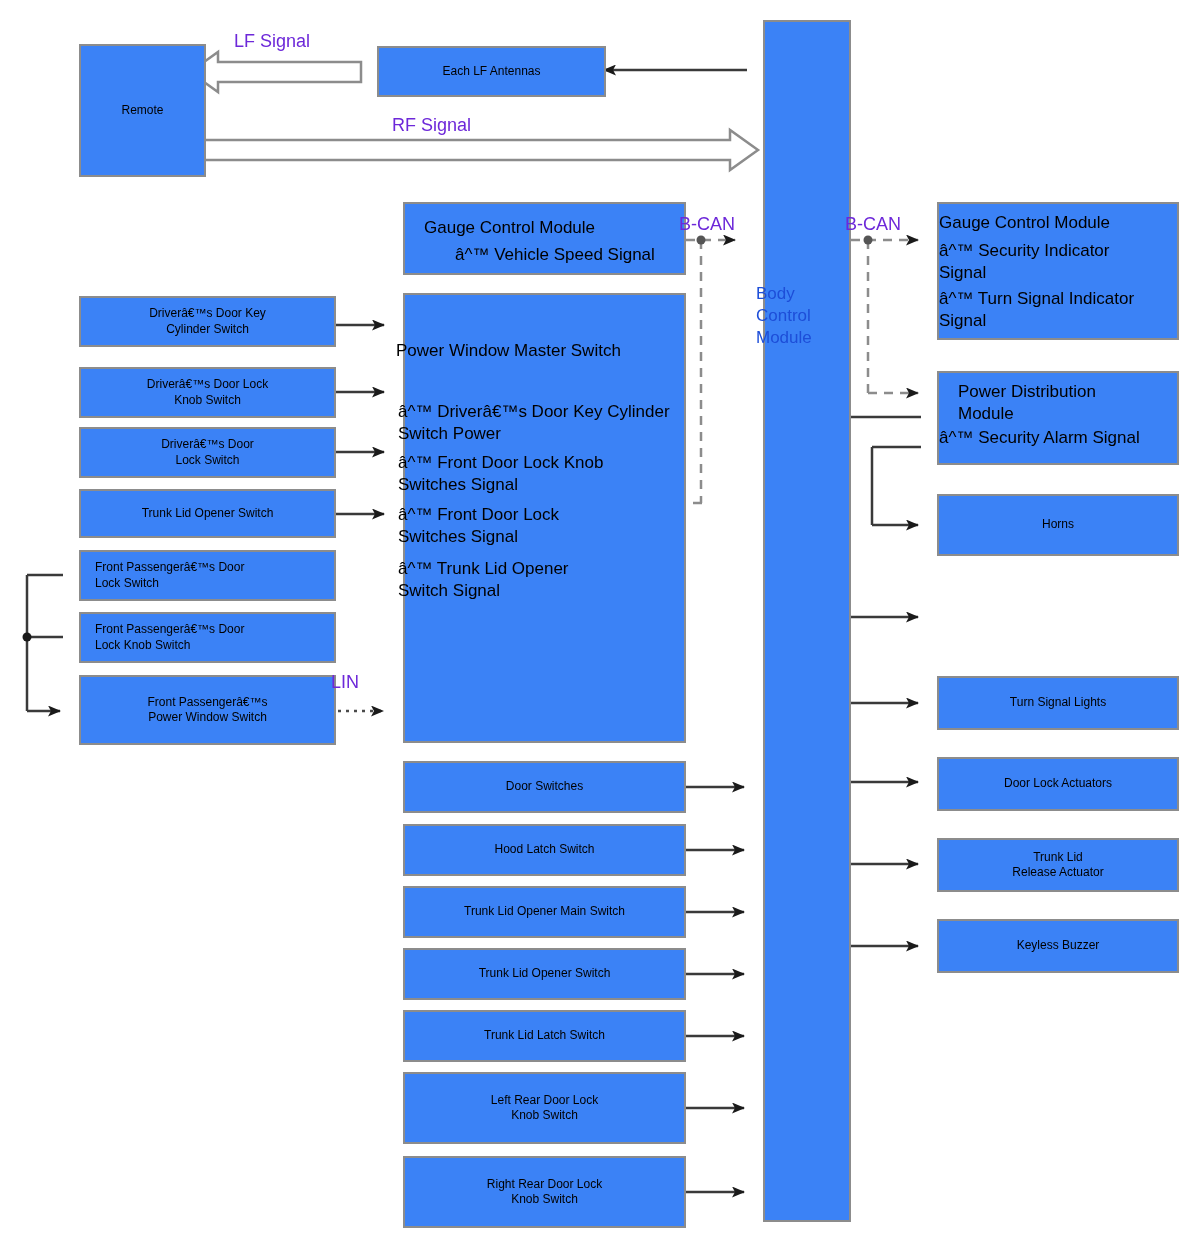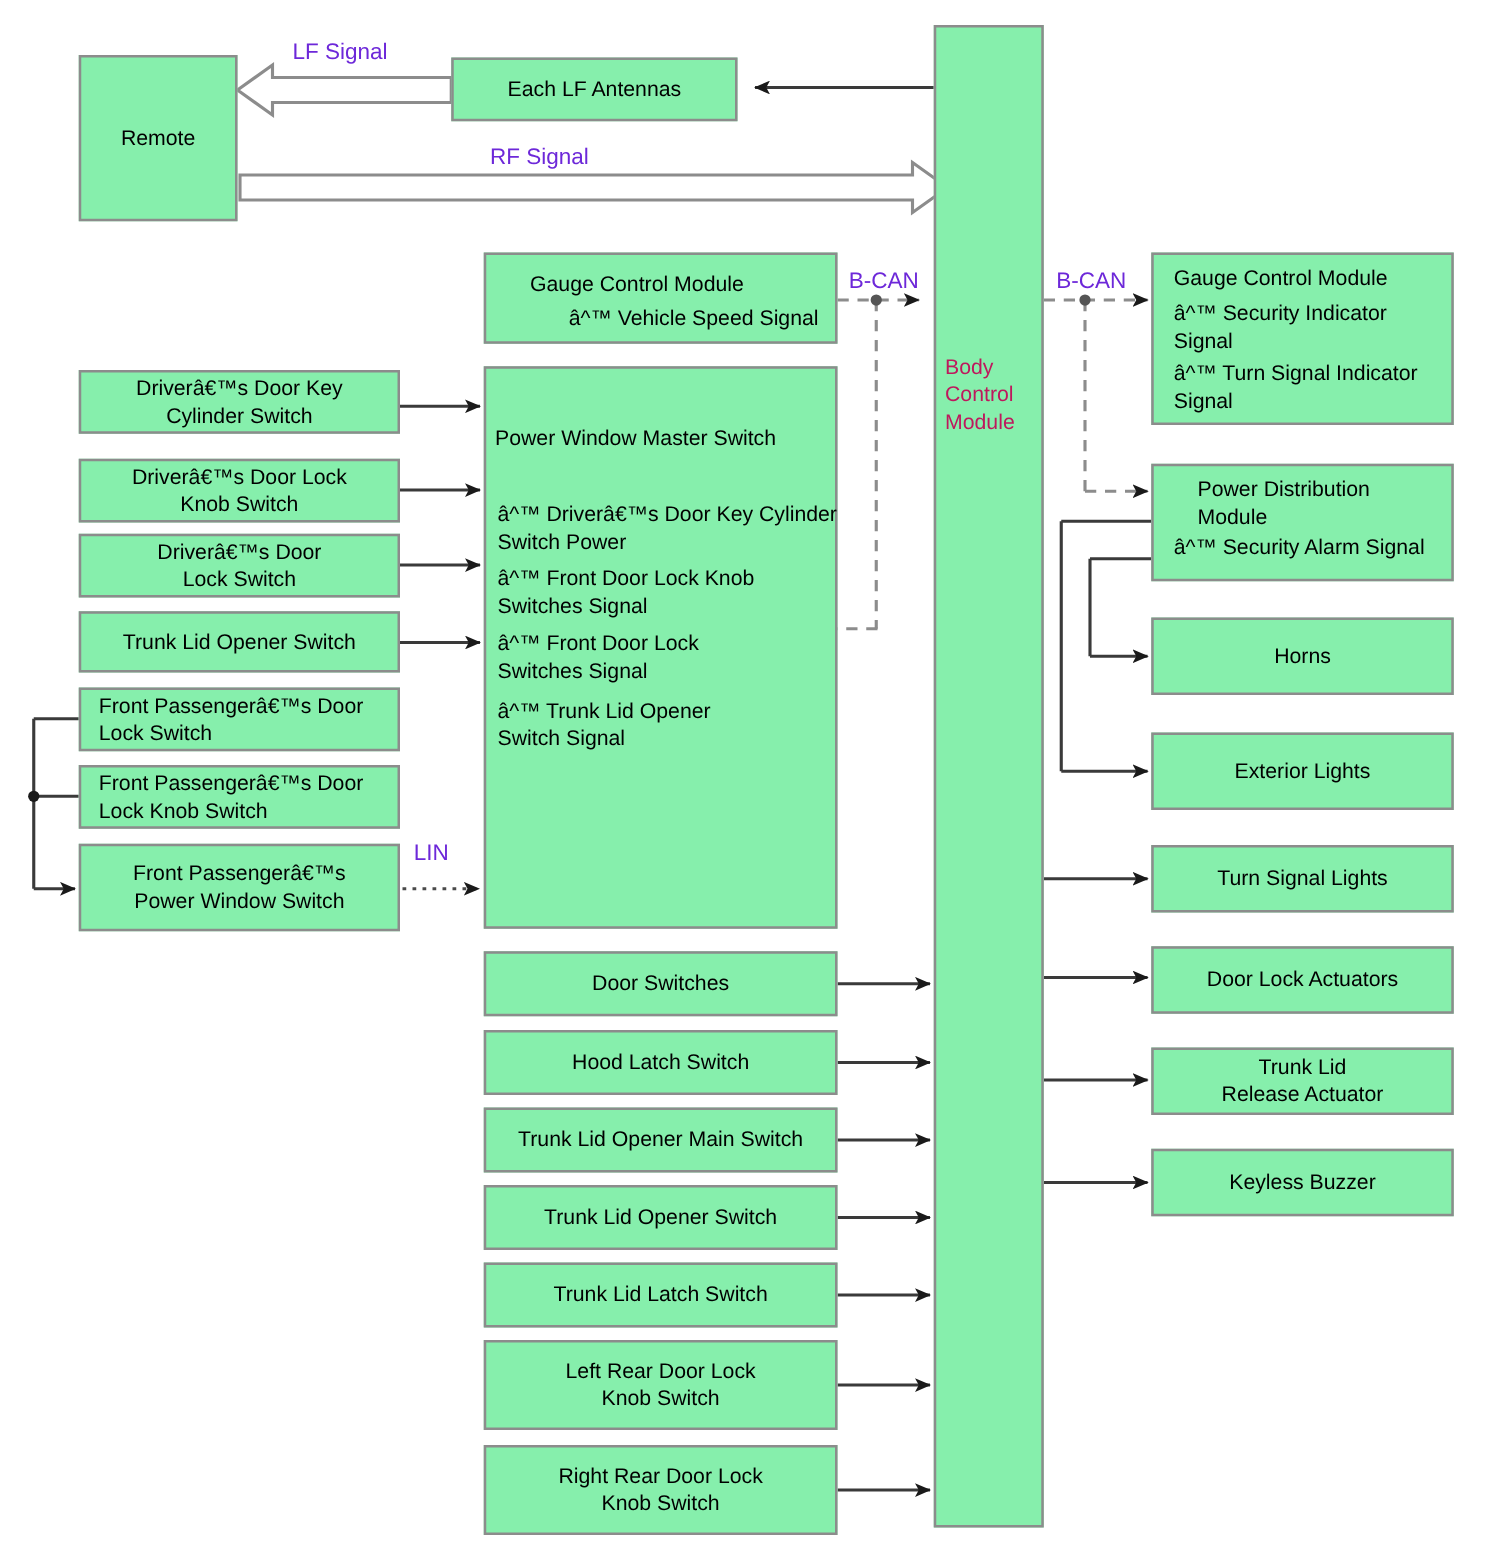--- a/index.html
+++ b/index.html
@@ -12,30 +12,31 @@
     width: 1200px;
     height: 1242px;
     background: #ffffff;
     font-family: "Liberation Sans", sans-serif;
     overflow: hidden;
   }
   .box {
     position: absolute;
     box-sizing: border-box;
     border: 2px solid #8c8c8c;
-    background: #86efac;
+    background: #3b82f6;
     display: flex;
     align-items: center;
     justify-content: center;
     text-align: center;
-    font-size: 17px;
+    font-size: 12px;
     line-height: 1.28;
     color: #000000;
     padding: 2px 6px;
     z-index: 3;
+    margin-left: 16px;
   }
   .box.tall-left {
     align-items: flex-start;
     justify-content: flex-start;
     text-align: left;
     padding: 0;
   }
   .label {
     position: absolute;
     font-size: 18px;
@@ -57,21 +58,21 @@
     font-size: 17px;
     line-height: 1.28;
     color: #000000;
     white-space: pre-line;
     z-index: 5;
   }
   .bcmtext {
     position: absolute;
     font-size: 17px;
     line-height: 1.3;
-    color: #be185d;
+    color: #1d4ed8;
     z-index: 5;
     white-space: pre-line;
   }
 </style>
 </head>
 <body>
 
 <div id="diagram">
 
   <svg class="wires" viewBox="0 0 1200 1242">
@@ -232,23 +233,20 @@
 Signal</div>
 
   <div class="box tall-left" style="left:921px; top:371px; width:242px; height:94px;"></div>
   <div class="inner-text" style="left:958px; top:381px; width:230px;">Power Distribution
 Module</div>
   <div class="inner-text" style="left:939px; top:427px; width:248px;">â^™ Security Alarm Signal</div>
 
   <div class="box" style="left:921px; top:494px; width:242px; height:62px;">
     <span style="white-space:pre-line;">Horns</span>
   </div>
-  <div class="box" style="left:921px; top:586px; width:242px; height:62px;">
-    <span style="white-space:pre-line;">Exterior Lights</span>
-  </div>
   <div class="box" style="left:921px; top:676px; width:242px; height:54px;">
     <span style="white-space:pre-line;">Turn Signal Lights</span>
   </div>
   <div class="box" style="left:921px; top:757px; width:242px; height:54px;">
     <span style="white-space:pre-line;">Door Lock Actuators</span>
   </div>
   <div class="box" style="left:921px; top:838px; width:242px; height:54px;">
     <span style="white-space:pre-line;">Trunk Lid
 Release Actuator</span>
   </div>

